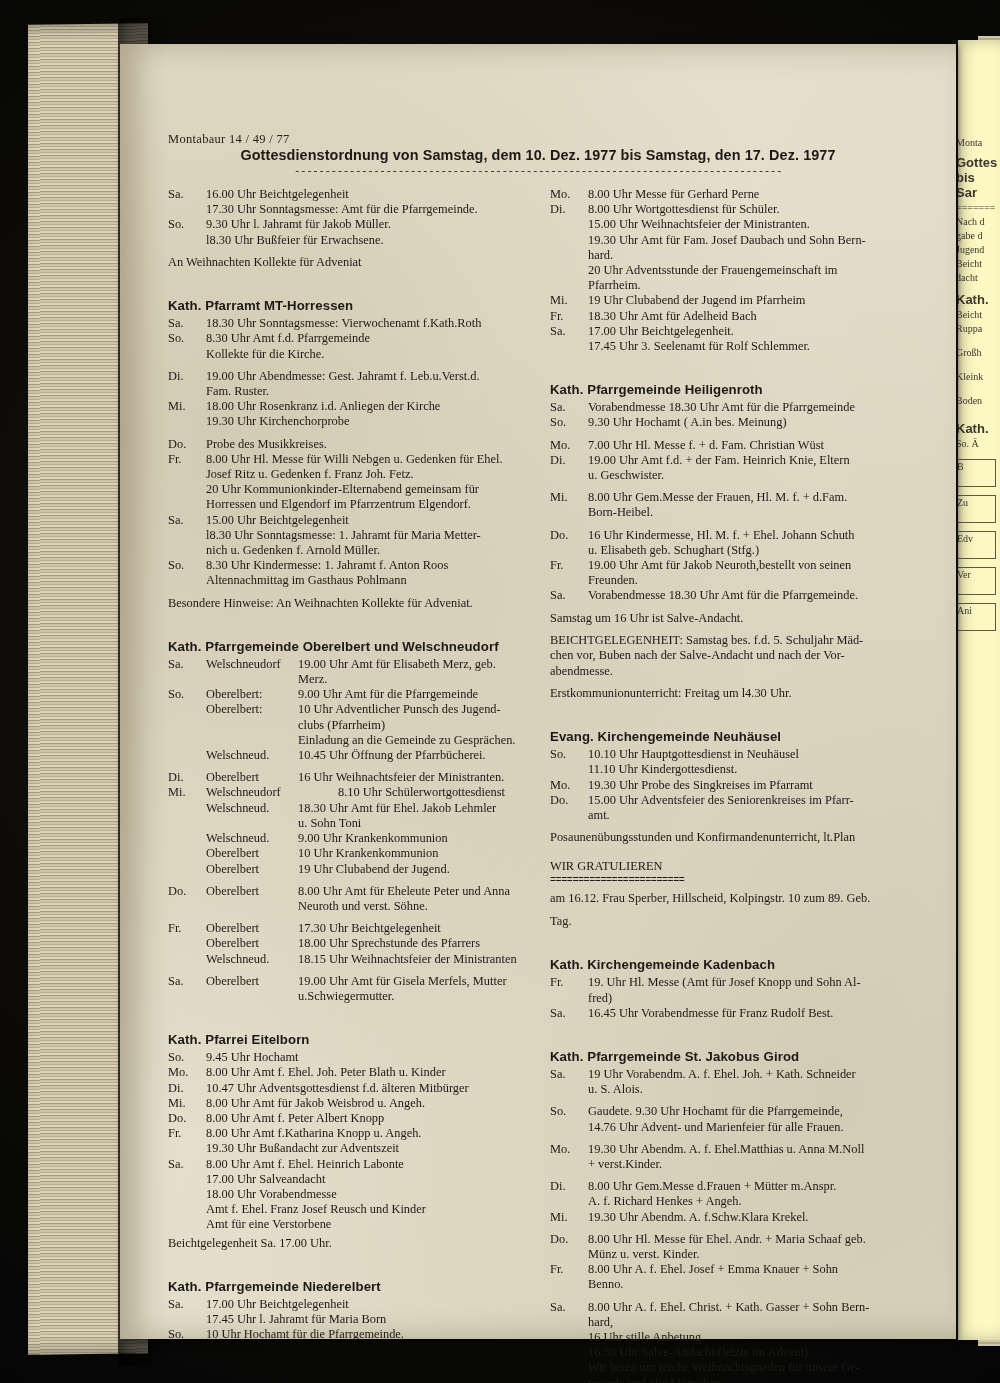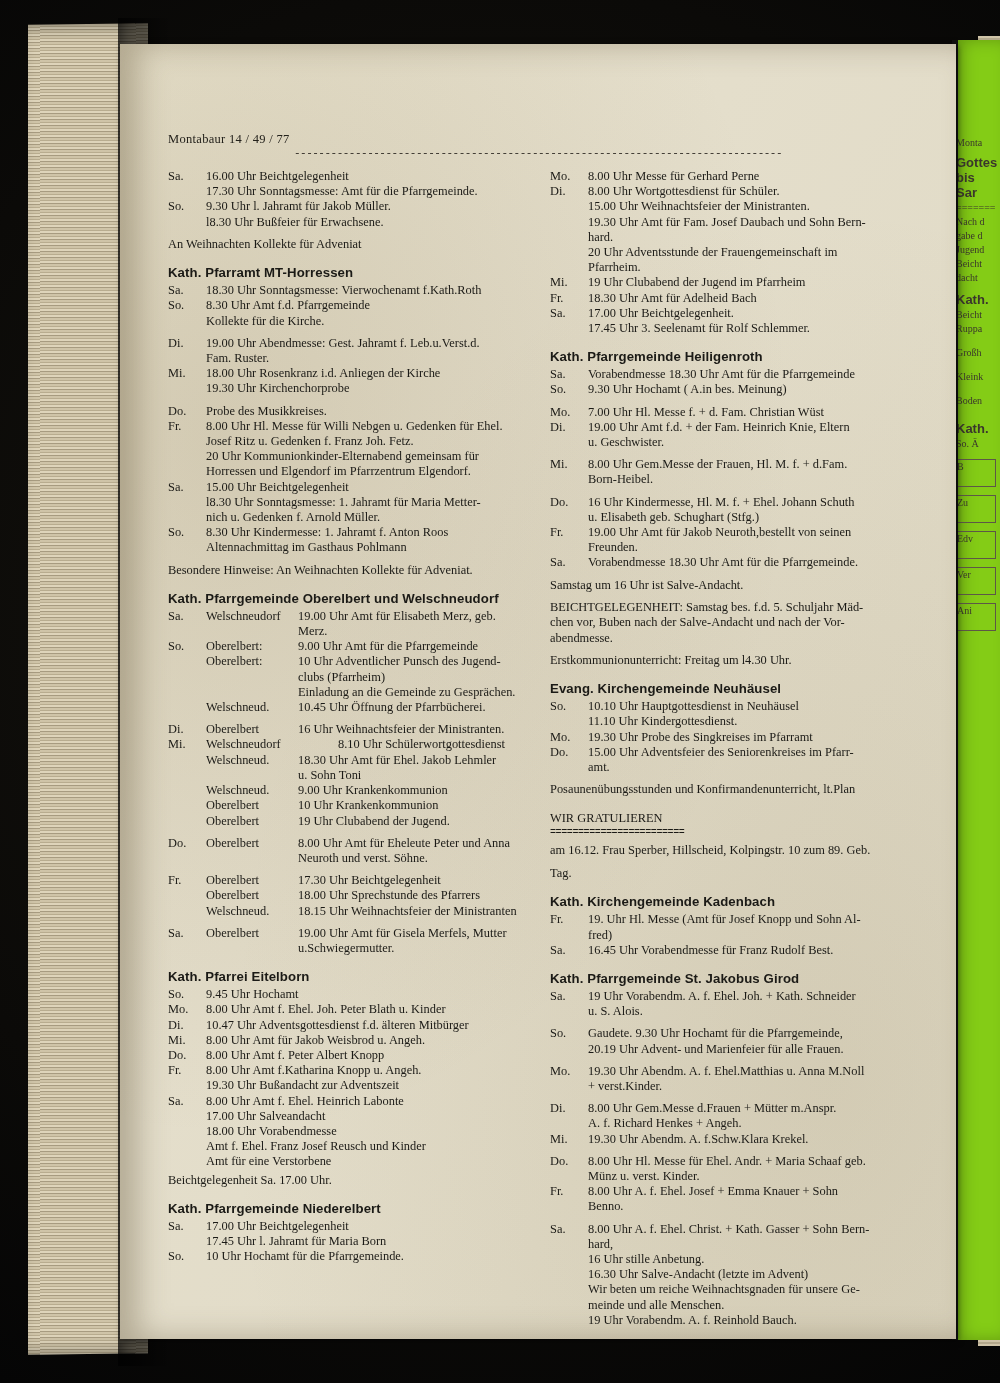--- a/index.html
+++ b/index.html
@@ -28,21 +28,21 @@
     background:linear-gradient(90deg,rgba(0,0,0,.75),rgba(0,0,0,.05));
   }
   
   .rightblock{
     position:absolute;right:0;top:36px;width:22px;height:1310px;
     background:repeating-linear-gradient(180deg,
       #cfc4a8 0px,#cfc4a8 2px,#b3a88c 2px,#b3a88c 4px);
   }
   .rightpage{
     position:absolute;left:952px;top:40px;width:48px;height:1300px;
-    background:#84cc16;
+    background:#fef9c3;
     box-shadow:inset 10px 0 16px rgba(0,0,0,.25);
     overflow:hidden;
   }
   .page{
     position:absolute;left:120px;top:44px;width:836px;height:1295px;
     background:linear-gradient(120deg,#e9e3ce 0%,#e4decb 40%,#ded8c3 100%);
     box-shadow:inset 18px 0 30px rgba(90,75,45,.35), 2px 2px 6px rgba(0,0,0,.5);
     color:#1b1a16;
   }
   .page:before{
@@ -63,21 +63,21 @@
   .rule{
     text-align:center;font-size:11px;letter-spacing:-0.5px;
     font-family:"Liberation Mono",monospace;margin:0 0 10px 0;color:#2a2620;
   }
 
   .cols{display:flex;gap:26px;}
   .col{width:356px;}
 
   .sec-title{
     font-family:"Liberation Sans",sans-serif;font-weight:bold;
-    font-size:13.2px;margin:13px 0 3px 0;letter-spacing:.1px;
+    font-size:13.2px;margin:28px 0 3px 0;letter-spacing:.1px;
   }
 
   .row{display:flex;font-size:12.4px;line-height:15.2px;}
   .day{width:38px;flex:0 0 38px;}
   .place{width:92px;flex:0 0 92px;}
   .txt{flex:1;}
   .plain{font-size:12.4px;line-height:15.3px;margin:7px 0 0 0;}
   .plain.tight{margin-top:3px;}
   .gap{height:7px;}
   .eqrule{font-family:"Liberation Mono",monospace;font-size:10px;letter-spacing:-.4px;line-height:10px;margin:1px 0 5px 0;}
@@ -127,20 +127,21 @@
     <div class="box">Edv</div>
     <div class="box">Ver</div>
     <div class="box">Ani</div>
   </div>
 </div>
 
 <div class="page">
   <div class="content">
 
     <div class="folio">Montabaur 14 / 49 / 77</div>
+    <div class="headline">Gottesdienstordnung von Samstag, dem 10. Dez. 1977 bis Samstag, den 17. Dez. 1977</div>
     <div class="rule">--------------------------------------------------------------------------------</div>
 
     <div class="cols">
 
       <div class="col">
 
         <div class="row">
           <span class="day">Sa.</span>
           <span class="txt">16.00 Uhr Beichtgelegenheit</span>
         </div>
@@ -582,21 +583,21 @@
               <span class="day"></span>
               <span class="txt">u. S. Alois.</span>
             </div>
           <div class="gap"></div>
           <div class="row">
               <span class="day">So.</span>
               <span class="txt">Gaudete. 9.30 Uhr Hochamt für die Pfarrgemeinde,</span>
             </div>
           <div class="row">
               <span class="day"></span>
-              <span class="txt">20.19 Uhr Advent- und Marienfeier für alle Frauen.</span>
+              <span class="txt">14.76 Uhr Advent- und Marienfeier für alle Frauen.</span>
             </div>
           <div class="gap"></div>
           <div class="row">
               <span class="day">Mo.</span>
               <span class="txt">19.30 Uhr Abendm. A. f. Ehel.Matthias u. Anna M.Noll</span>
             </div>
           <div class="row">
               <span class="day"></span>
               <span class="txt">+ verst.Kinder.</span>
             </div>

